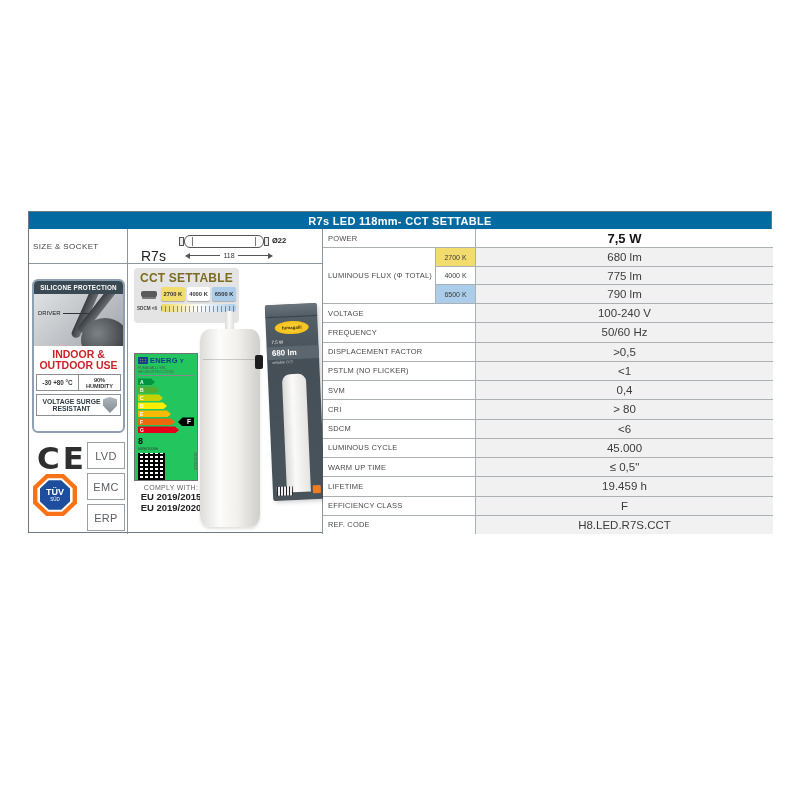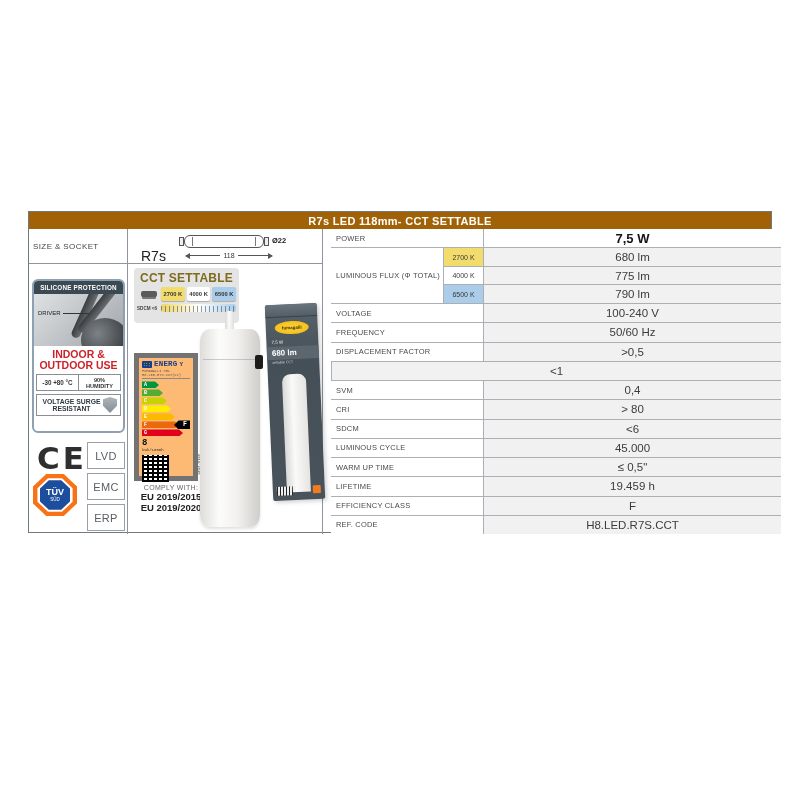--- a/index.html
+++ b/index.html
@@ -2,21 +2,21 @@
 <html><head>
 <meta charset="utf-8">
 <style>
   html,body{margin:0;padding:0;background:#fff;}
   .page{position:relative;width:800px;height:800px;background:#fff;overflow:hidden;
         font-family:"Liberation Sans",sans-serif;color:#333;}
   .content{position:absolute;left:28px;top:211px;width:744px;height:322px;
            border:1px solid #70797f;box-sizing:border-box;background:#fff;}
 
   
-  .hdr{position:absolute;left:0;top:0;width:100%;height:17px;background:#a16207;
+  .hdr{position:absolute;left:0;top:0;width:100%;height:17px;background:#0369a1;
        color:#fff;font-size:11px;font-weight:bold;display:flex;align-items:center;
        justify-content:center;letter-spacing:.3px;}
 
   
   .vline1{position:absolute;left:98px;top:17px;width:1px;height:305px;background:#8d969c;}
   .vline2{position:absolute;left:293px;top:17px;width:1px;height:305px;background:#8d969c;}
   .hline1{position:absolute;left:0;top:51px;width:294px;height:1px;background:#8d969c;}
 
   .cell-label{position:absolute;left:4px;top:17px;width:92px;height:34px;display:flex;
               align-items:center;font-size:8px;color:#444;letter-spacing:.4px;}
@@ -90,22 +90,22 @@
   .chips{display:flex;gap:2px;}
   .chip{flex:1;height:14px;border-radius:2px;display:flex;align-items:center;justify-content:center;
         font-size:5.8px;font-weight:bold;color:#333;box-shadow:0 1px 1px rgba(0,0,0,.25);}
   .ruler{margin-top:3px;height:8px;border-radius:3px;
          background:linear-gradient(90deg,#eed45e,#ffffff 50%,#a9cdea),#fff;position:relative;overflow:hidden;}
   .ruler:after{content:"";position:absolute;inset:0;
          background:repeating-linear-gradient(90deg,rgba(60,70,80,.55) 0 1px,transparent 1px 4px);
          -webkit-mask:linear-gradient(180deg,transparent 0 30%,#000 30%);mask:linear-gradient(180deg,transparent 0 30%,#000 30%);}
 
   
-  .elabel{position:absolute;left:105px;top:141px;width:64px;height:128px;background:#fdba74;
-          border:5px solid #737373;box-sizing:border-box;padding:2px 3px;font-family:Liberation Mono, monospace;}
+  .elabel{position:absolute;left:105px;top:141px;width:64px;height:128px;background:#22c55e;
+          border:1px solid #737373;box-sizing:border-box;padding:2px 3px;}
   .e-hd{display:flex;align-items:center;gap:2px;}
   .e-flag{width:10px;height:7px;background:#123d8f;border-radius:1px;position:relative;}
   .e-flag:after{content:"";position:absolute;inset:1px;
         background:radial-gradient(circle,#ffd500 30%,transparent 32%) 0 0/2.5px 2.5px;}
   .e-word{font-size:7.5px;font-weight:bold;color:#123d8f;letter-spacing:.2px;}
   .e-bolt{font-size:6px;font-weight:bold;color:#123d8f;}
   .e-supplier{font-size:3.6px;color:#555;line-height:4.2px;border-bottom:1px solid #888;padding-bottom:1px;margin-top:1px;}
   .e-arrows{position:relative;margin-top:2px;height:56px;}
   .e-arrow{height:7px;margin-bottom:1px;color:#fff;font-size:5px;font-weight:bold;
            display:flex;align-items:center;padding-left:2px;box-sizing:border-box;
@@ -151,21 +151,21 @@
   .pbox .lm{margin-top:2px;background:#5c666e;color:#fff;font-weight:bold;font-size:8px;
             padding:2px 0 2px 5px;}
   .pbox .sub{margin:1px 0 0 5px;font-size:3.6px;color:#cfd3d6;}
   .pbox .win{position:absolute;left:14px;top:70px;width:24px;height:118px;border-radius:8px 8px 0 0;
              background:linear-gradient(90deg,#d8d8d5,#fafaf9 40%,#e4e3e0);}
   .pbox .chipF{position:absolute;right:4px;bottom:6px;width:8px;height:8px;background:#f07c22;border-radius:1px;}
   .pbox .bc{position:absolute;left:4px;bottom:5px;width:16px;height:9px;background:
             repeating-linear-gradient(90deg,#222 0 1px,#eee 1px 3px);}
 
   
-  .spec{position:absolute;left:294px;top:17px;width:450px;height:305px;display:flex;flex-direction:column;margin-left:8px;}
+  .spec{position:absolute;left:294px;top:17px;width:450px;height:305px;display:flex;flex-direction:column;}
   .srow{display:flex;flex:1;border-bottom:1px solid #aab0b4;box-sizing:border-box;min-height:0;}
   .srow:last-child{border-bottom:none;}
   .slabel{width:152px;display:flex;align-items:center;padding-left:5px;box-sizing:border-box;
           font-size:7.5px;color:#4a4a4a;letter-spacing:.2px;background:#fff;}
   .sval{flex:1;border-left:1px solid #aab0b4;background:#f1f1f2;display:flex;align-items:center;
         justify-content:center;font-size:11.5px;color:#3c3c3c;box-sizing:border-box;}
   .srow.power .sval{background:#fff;font-size:13px;font-weight:bold;color:#151515;}
   .flux{display:flex;flex:3;border-bottom:1px solid #aab0b4;box-sizing:border-box;min-height:0;}
   .flux .slabel{width:112px;}
   .kcol{width:40px;display:flex;flex-direction:column;border-left:1px solid #aab0b4;box-sizing:border-box;}
@@ -342,20 +342,21 @@
       </div>
       <div class="srow">
         <div class="slabel">FREQUENCY</div>
         <div class="sval">50/60 Hz</div>
       </div>
       <div class="srow">
         <div class="slabel">DISPLACEMENT FACTOR</div>
         <div class="sval">&gt;0,5</div>
       </div>
       <div class="srow">
+        <div class="slabel">PSTLM (NO FLICKER)</div>
         <div class="sval">&lt;1</div>
       </div>
       <div class="srow">
         <div class="slabel">SVM</div>
         <div class="sval">0,4</div>
       </div>
       <div class="srow">
         <div class="slabel">CRI</div>
         <div class="sval">&gt; 80</div>
       </div>

